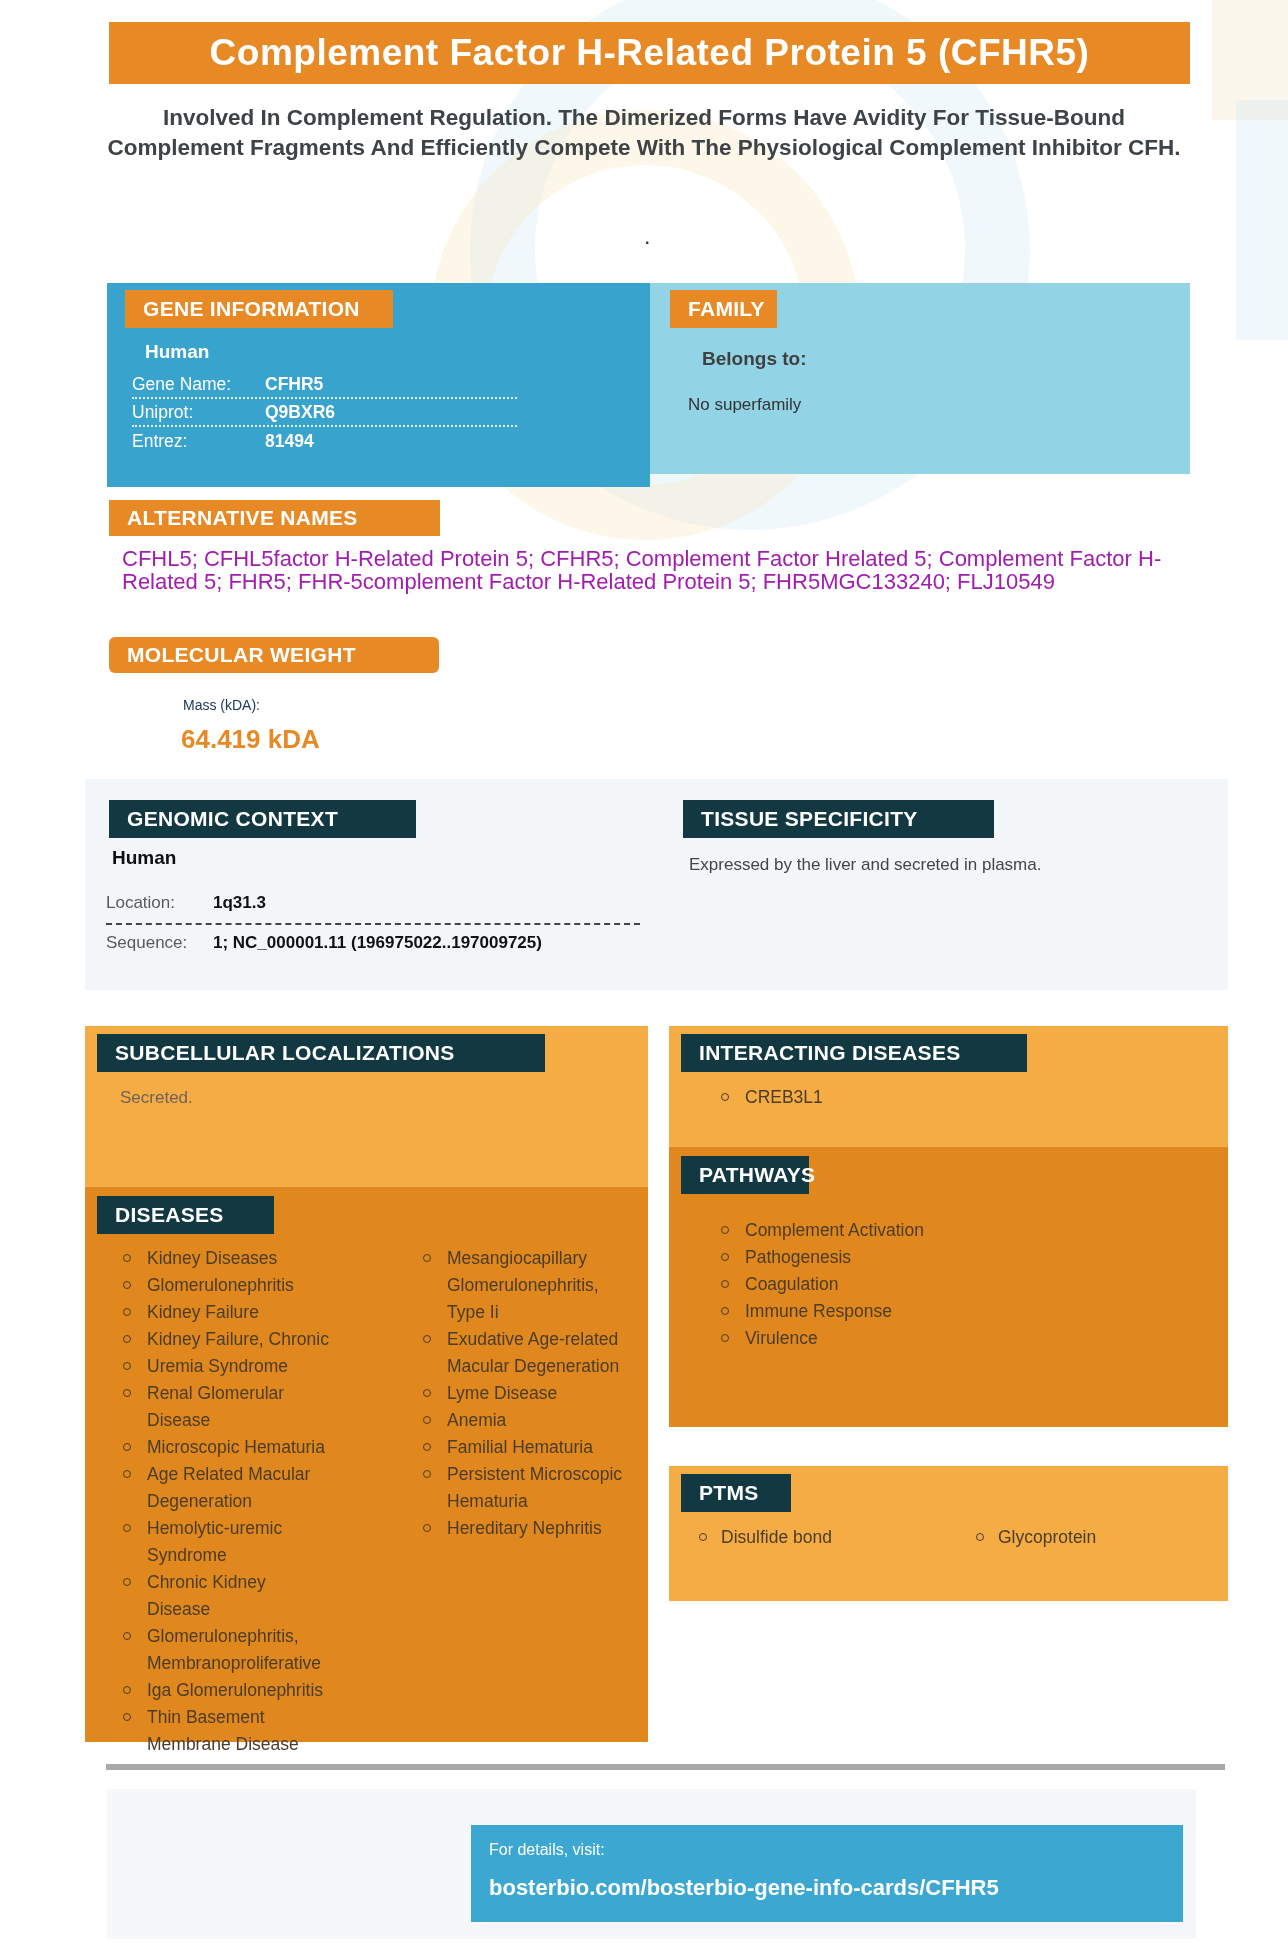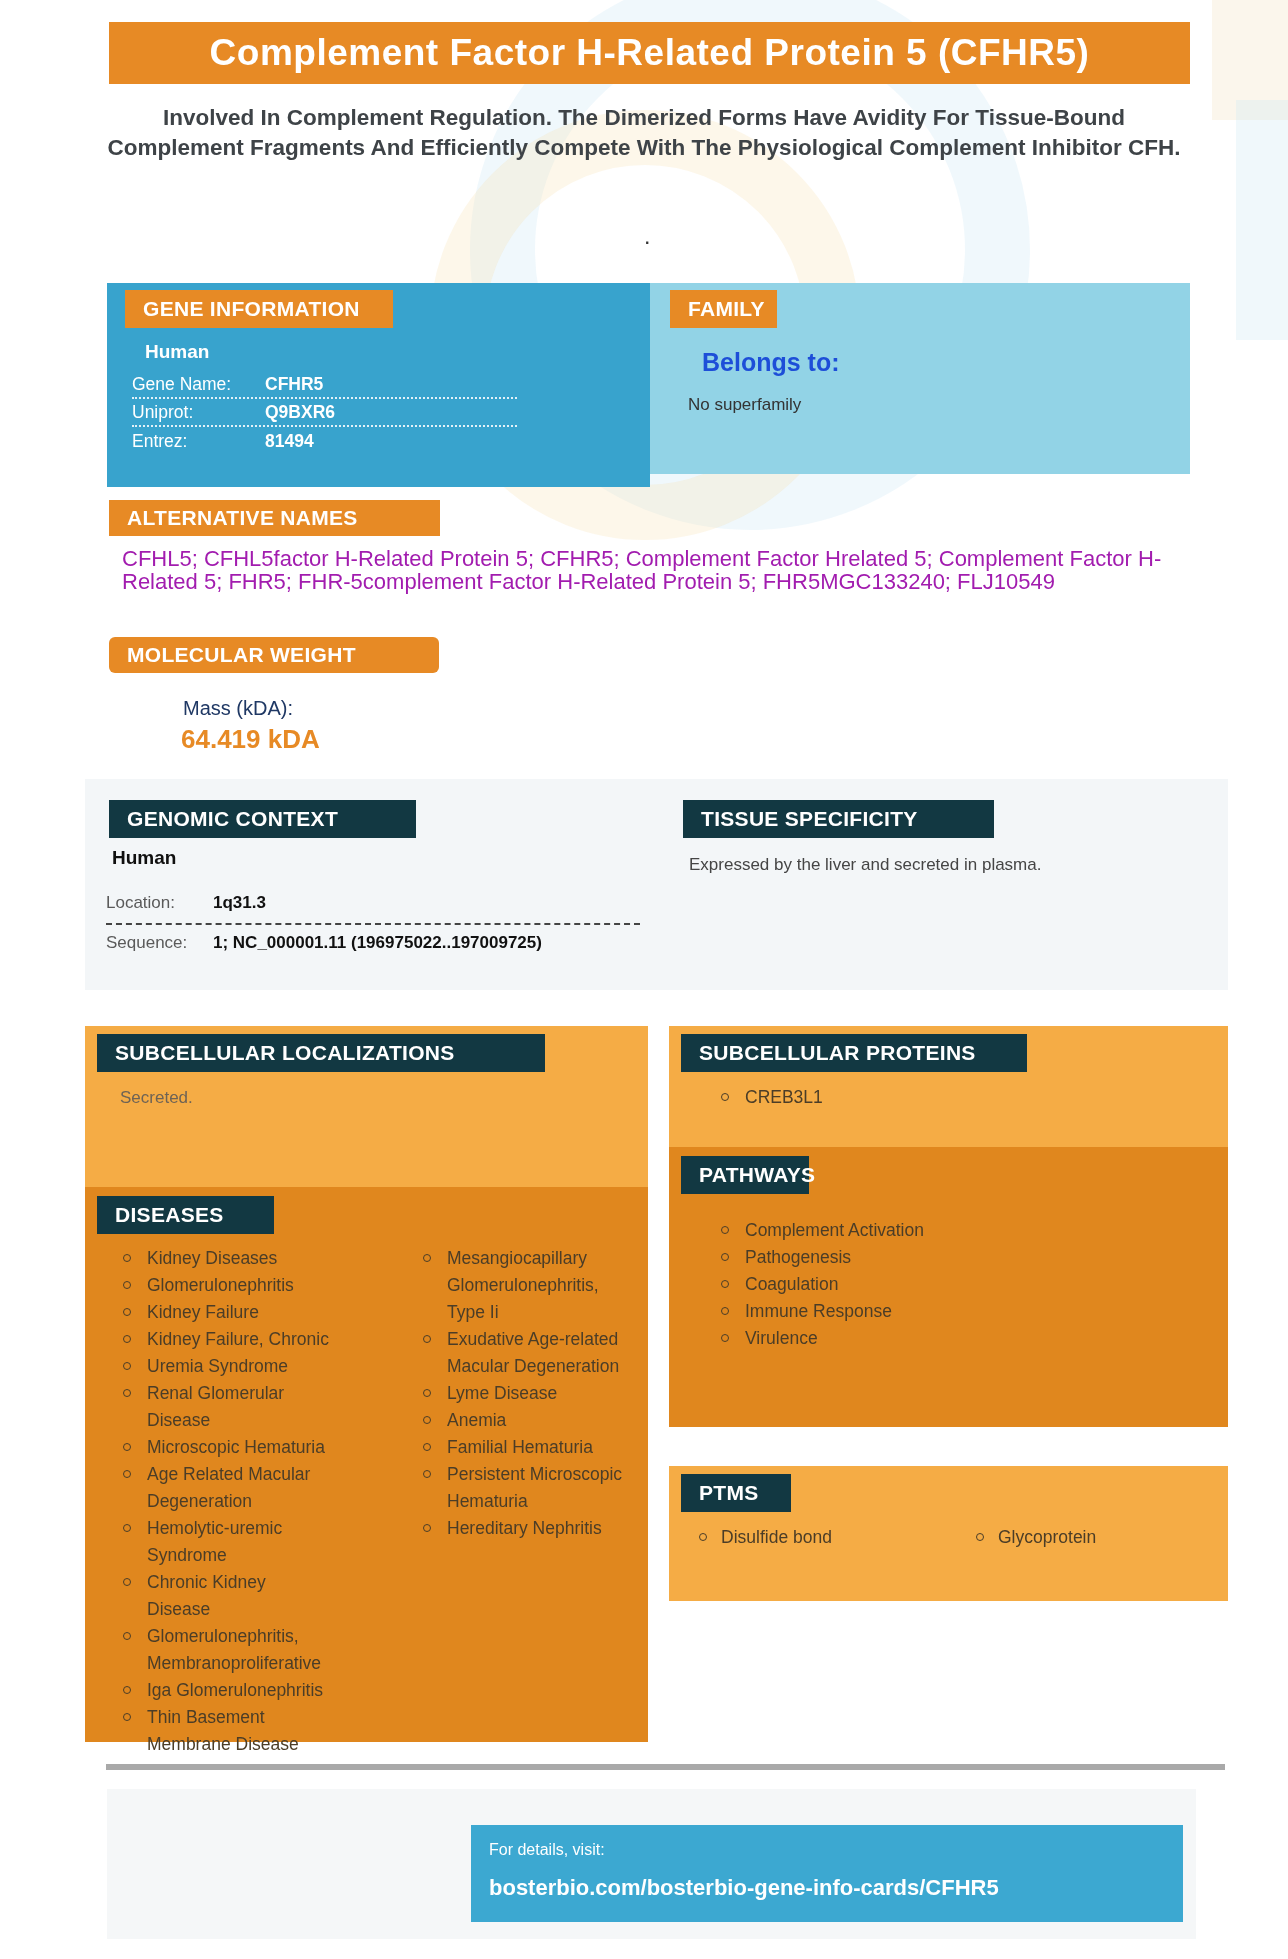--- a/index.html
+++ b/index.html
@@ -38,26 +38,26 @@
   .badge.teal{background:var(--teal-header);}
 
   .panel-blue{left:107px;top:283px;width:543px;height:204px;background:var(--blue-panel);color:#fff;}
   .panel-lightblue{left:650px;top:283px;width:540px;height:191px;background:var(--light-blue-panel);text-align:center;}
   .species{font-size:19px;font-weight:bold;}
   .frow{display:flex;align-items:center;height:28px;font-size:17.5px;}
   .frow .flabel{width:133px;}
   .frow .fvalue{font-weight:bold;}
   .frow.dotted{border-bottom:2px dotted rgba(255,255,255,.85);}
 
-  .belongs{font-size:25px;font-weight:bold;color:#1d4ed8;}
+  .belongs{font-size:19px;font-weight:bold;color:#404040;}
   .family-value{font-size:17px;color:#333;}
 
   .altnames-text{left:122px;top:547px;width:1080px;font-size:22px;line-height:23px;color:#a21caf;}
 
-  .mass-label{left:183px;top:697px;font-size:20px;color:var(--navy-text);}
+  .mass-label{left:183px;top:697px;font-size:14px;color:var(--navy-text);}
   .mass-value{left:181px;top:724px;font-size:26px;font-weight:bold;color:var(--orange);}
 
   .context-panel{left:85px;top:779px;width:1143px;height:211px;background:var(--gray-panel);}
   .gc-human{left:27px;top:68px;font-size:19px;font-weight:bold;color:#101010;}
   .grow{display:flex;align-items:center;font-size:17px;}
   .grow .glabel{width:107px;color:#5A5A5A;}
   .grow .gvalue{font-weight:bold;color:#111;}
   .gdash{left:21px;top:144px;width:534px;border-top:2px dashed #444;}
   .ts-text{left:604px;top:76px;font-size:17px;color:#454545;}
 
@@ -144,21 +144,21 @@
     <div class="abs badge teal" style="left:598px;top:21px;width:311px;">TISSUE SPECIFICITY</div>
     <div class="abs ts-text">Expressed by the liver and secreted in plasma.</div>
   </div>
 
   <div class="abs panel-olight" style="left:85px;top:1000px;width:563px;height:172px;">
     <div class="abs badge teal" style="left:12px;top:8px;width:448px;">SUBCELLULAR LOCALIZATIONS</div>
     <div class="abs secreted" style="left:35px;top:62px;">Secreted.</div>
   </div>
 
   <div class="abs panel-olight" style="left:669px;top:1000px;width:559px;height:132px;">
-    <div class="abs badge teal" style="left:12px;top:8px;width:346px;">SUBCELLULAR PROTEINS</div>
+    <div class="abs badge teal" style="left:12px;top:8px;width:346px;">INTERACTING DISEASES</div>
     <ul class="abs olist" style="left:44px;top:58px;width:300px;">
 
         <li><span class="bullet"></span><span>CREB3L1</span></li>
       </ul>
   </div>
 
   <div class="abs panel-odark" style="left:85px;top:1187px;width:563px;height:555px;">
     <div class="abs badge teal" style="left:12px;top:9px;width:177px;">DISEASES</div>
     <div class="abs two-col" style="left:30px;top:58px;gap:83px;">
       <ul class="olist">

